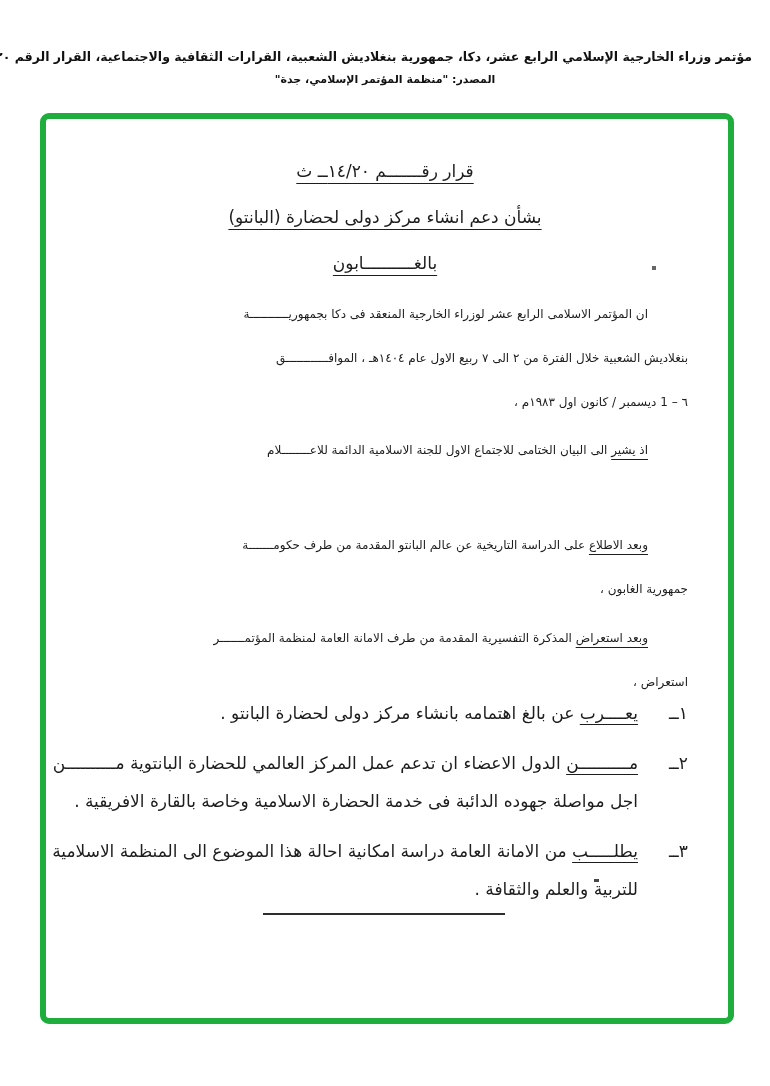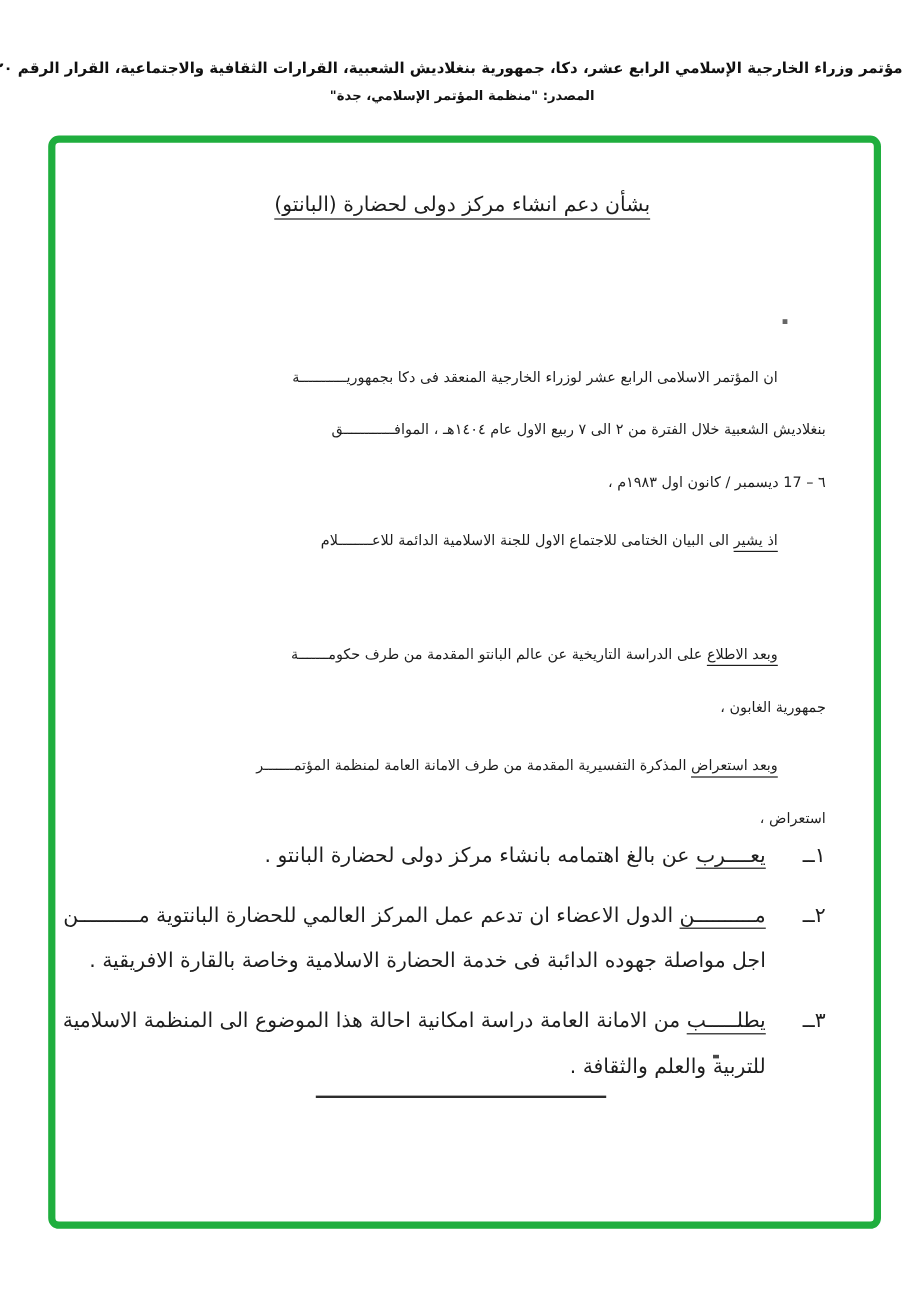--- a/index.html
+++ b/index.html
@@ -65,27 +65,29 @@
 <body>
 
 <div class="page">
 
   <div class="hdr1">مؤتمر وزراء الخارجية الإسلامي الرابع عشر، دكا، جمهورية بنغلاديش الشعبية، القرارات الثقافية والاجتماعية، القرار الرقم ١٤/٢٠- ث</div>
   <div class="hdr2">المصدر:  "منظمة المؤتمر الإسلامي، جدة"</div>
 
   <div class="doc-box"></div>
 
   <div class="title-block">
+    <div class="tline"><span>قرار رقـــــــم ١٤/٢٠ــ ث</span></div>
     <div class="tline"><span>بشأن دعم انشاء مركز دولى لحضارة (البانتو)</span></div>
+    <div class="tline"><span>بالغــــــــــابون</span></div>
   </div>
 
   <div class="para" style="top:292px;">
     <div class="pline first"><span class="lead"></span><span>ان المؤتمر الاسلامى الرابع عشر لوزراء الخارجية المنعقد فى دكا بجمهوريـــــــــــة</span></div>
     <div class="pline">بنغلاديش الشعبية خلال الفترة من ٢ الى ٧ ربيع الاول عام ١٤٠٤هـ ، الموافــــــــــــق</div>
-    <div class="pline">٦ – 17 ديسمبر / كانون اول ١٩٨٣م ،</div>
+    <div class="pline">٦ – 1 ديسمبر / كانون اول ١٩٨٣م ،</div>
   </div>
 
   <div class="para" style="top:428px;text-align:right;">
     <div class="pline first"><span class="lead">اذ يشير</span><span> الى البيان الختامى للاجتماع الاول للجنة الاسلامية الدائمة للاعــــــــلام</span></div>
   </div>
 
   <div class="para" style="top:523px;">
     <div class="pline first"><span class="lead">وبعد الاطلاع</span><span> على الدراسة التاريخية عن عالم البانتو المقدمة من طرف حكومـــــــة</span></div>
     <div class="pline">جمهورية الغابون ،</div>
   </div>

